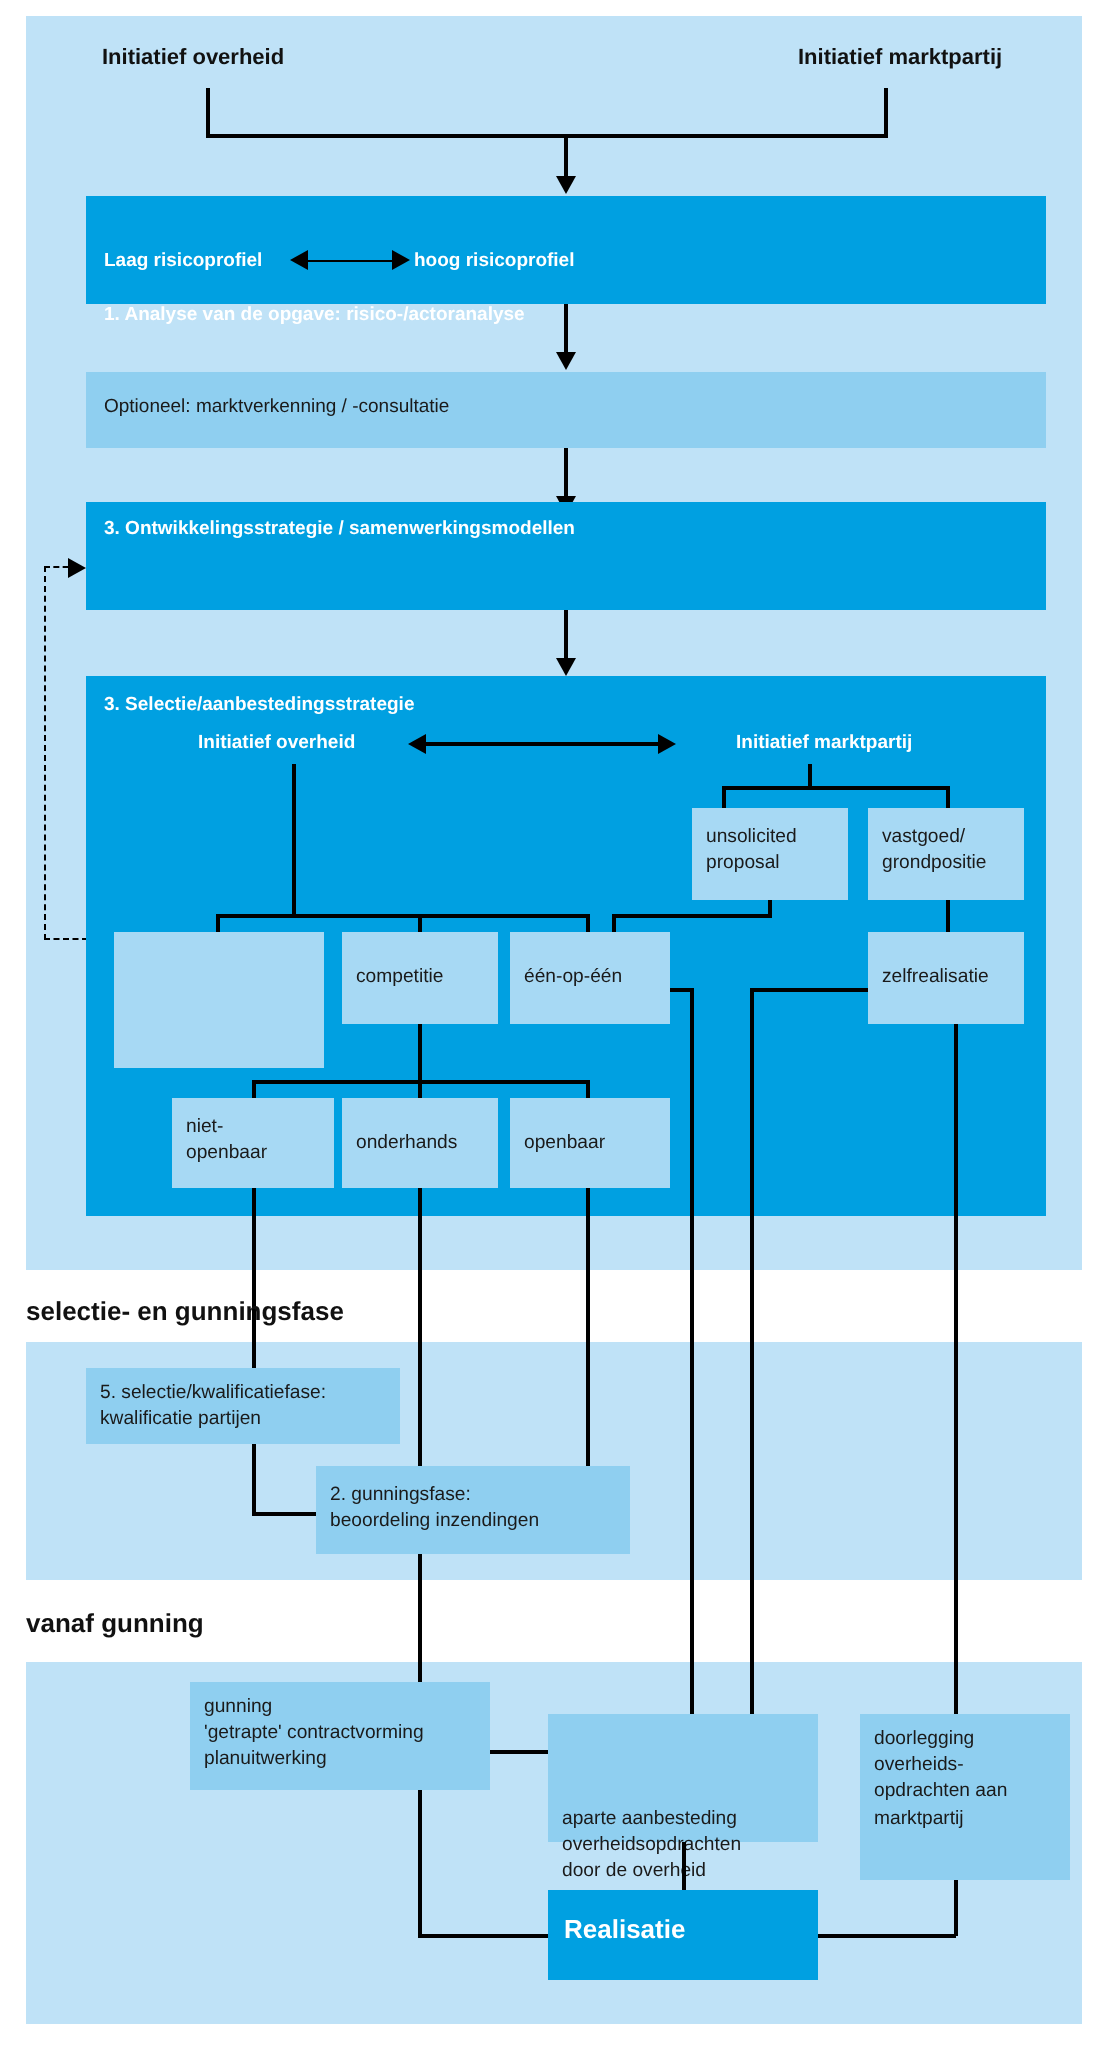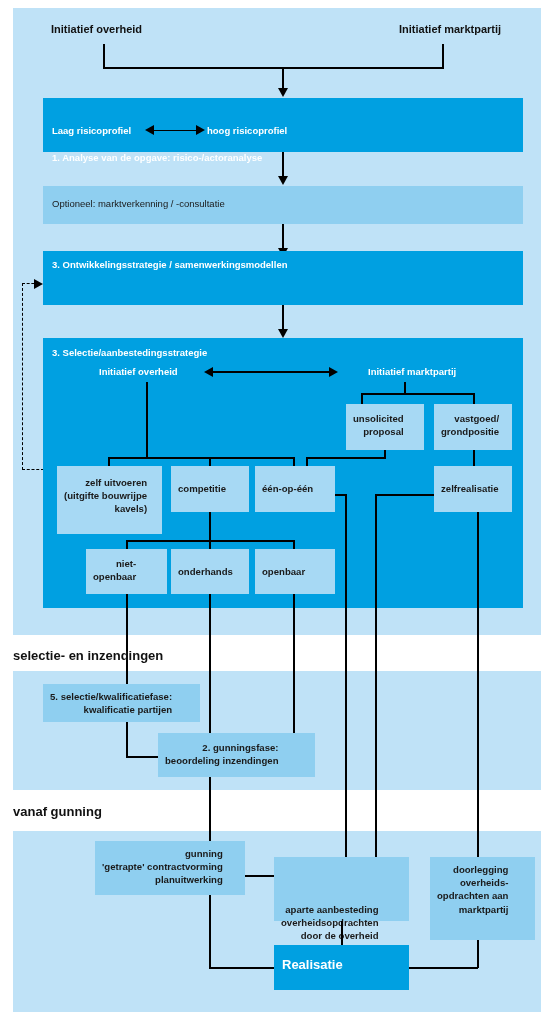--- a/index.html
+++ b/index.html
@@ -17,21 +17,21 @@
   .box{position:absolute;box-sizing:border-box;}
   .box-dark{background:#00a0e1;color:#ffffff;}
   .box-mid{background:#8fcff0;color:#111111;}
   .box-light{background:#a7d9f4;color:#111111;}
 
   .txt{position:absolute;white-space:pre;line-height:1.28;}
   .t-label{font-size:11px;font-weight:700;color:#111;}
   .t-plain{font-size:9.5px;font-weight:400;}
   .t-plain-b{font-size:9.5px;font-weight:700;}
   .t-white{color:#ffffff;}
-  .t-boxtext{font-size:9.6px;font-weight:700;line-height:1.38;text-align:right;}
+  .t-boxtext{font-size:9.6px;font-weight:400;line-height:1.38;}
   .t-big{font-size:13px;font-weight:700;color:#111;}
 
   
   .ln{position:absolute;background:#000000;}
   .ln-v{width:1.6px;}
   .ln-h{height:1.6px;}
   .dash-v{position:absolute;width:0;border-left:1.6px dashed #000;}
   .dash-h{position:absolute;height:0;border-top:1.6px dashed #000;}
 
   .arrow-down{
@@ -123,23 +123,20 @@
   <div class="ln ln-v" style="left:209px;top:457px;height:9px;"></div>
   <div class="ln ln-v" style="left:293px;top:457px;height:9px;"></div>
 
   <div class="ln ln-v" style="left:384px;top:450px;height:8px;"></div>
   <div class="ln ln-h" style="left:306px;top:457px;width:80px;"></div>
   <div class="ln ln-v" style="left:306px;top:457px;height:9px;"></div>
 
   <div class="ln ln-v" style="left:473px;top:450px;height:16px;"></div>
 
   <div class="box box-light" style="left:57px;top:466px;width:105px;height:68px;"></div>
-  <div class="txt t-boxtext" style="left:64px;top:476px;">zelf uitvoeren
-(uitgifte bouwrijpe
-kavels)</div>
 
   <div class="box box-light" style="left:171px;top:466px;width:78px;height:46px;"></div>
   <div class="txt t-boxtext" style="left:178px;top:482px;">competitie</div>
 
   <div class="box box-light" style="left:255px;top:466px;width:80px;height:46px;"></div>
   <div class="txt t-boxtext" style="left:262px;top:482px;">één-op-één</div>
 
   <div class="box box-light" style="left:434px;top:466px;width:78px;height:46px;"></div>
   <div class="txt t-boxtext" style="left:441px;top:482px;">zelfrealisatie</div>
 
@@ -164,21 +161,21 @@
   <div class="ln ln-v" style="left:293px;top:594px;height:139px;"></div>
 
   <div class="ln ln-h" style="left:335px;top:494px;width:10px;"></div>
   <div class="ln ln-v" style="left:345px;top:494px;height:363px;"></div>
 
   <div class="ln ln-h" style="left:375px;top:494px;width:59px;"></div>
   <div class="ln ln-v" style="left:375px;top:494px;height:363px;"></div>
 
   <div class="ln ln-v" style="left:477px;top:512px;height:345px;"></div>
 
-  <div class="txt t-big" style="left:13px;top:648px;">selectie- en inzendingen</div>
+  <div class="txt t-big" style="left:13px;top:648px;">selectie- en gunningsfase</div>
 
   <div class="panel" style="left:13px;top:671px;width:528px;height:119px;"></div>
 
   <div class="ln ln-v" style="left:209px;top:671px;height:119px;"></div>
   <div class="ln ln-v" style="left:293px;top:671px;height:62px;"></div>
   <div class="ln ln-v" style="left:345px;top:671px;height:119px;"></div>
   <div class="ln ln-v" style="left:375px;top:671px;height:119px;"></div>
   <div class="ln ln-v" style="left:477px;top:671px;height:119px;"></div>
   <div class="ln ln-v" style="left:126px;top:671px;height:13px;"></div>
 

